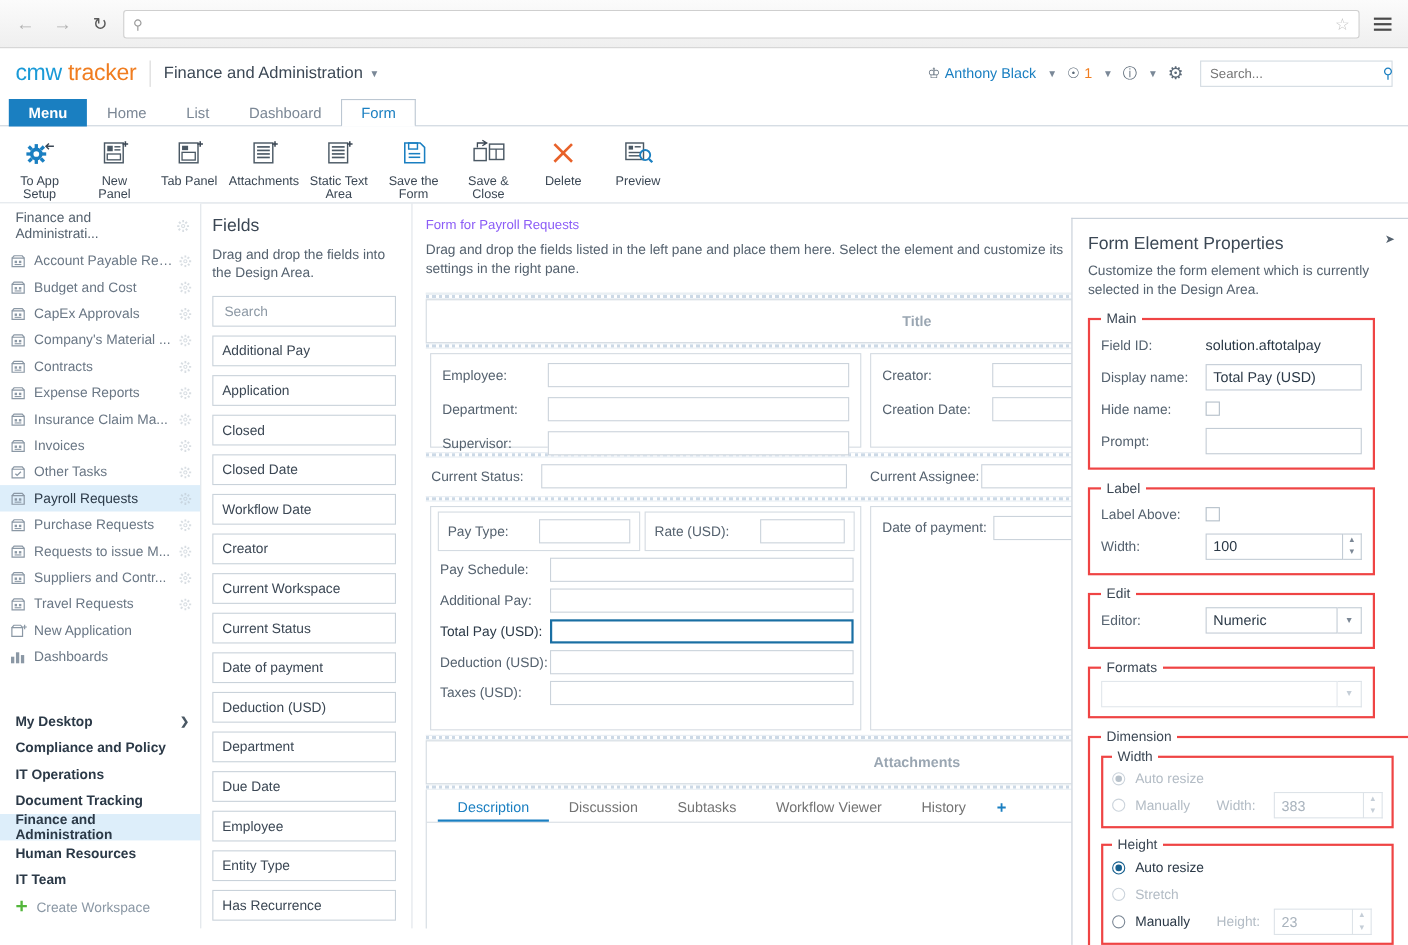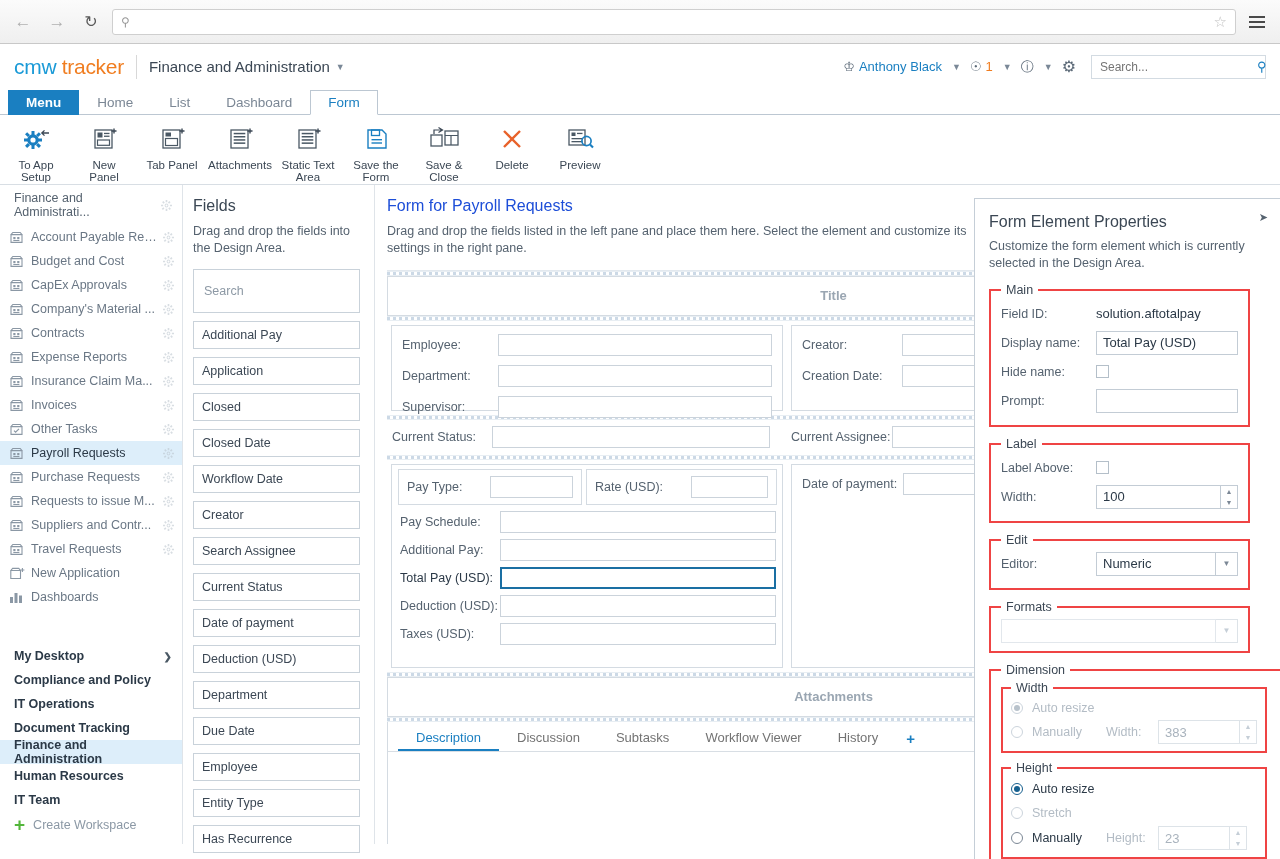--- a/index.html
+++ b/index.html
@@ -91,30 +91,30 @@
   .ws-row.sel{ background:#ddeefa; }
   .ws-row .arrow{ margin-left:auto; font-size:10px; color:#4a5864; }
   .ws-create{ height:26px; display:flex; align-items:center; padding:0 10px 0 14px;
     gap:8px; color:#8b98a5; font-size:12.5px; }
   .plus-green{ color:#53b63b; font-size:19px; line-height:14px; font-weight:bold; }
 
   
   .fields-pane{ width:192px; border-right:1px solid #dfe4e9; padding:8px 14px 0 10px; }
   .pane-h{ font-size:16px; color:#3b4754; margin:4px 0 8px 0; }
   .pane-sub{ font-size:12.5px; color:#55626f; line-height:17px; margin-bottom:12px; }
-  .fld-search{ height:44px; border:1px solid #c9d2da; display:flex; align-items:center;
+  .fld-search{ height:28px; border:1px solid #c9d2da; display:flex; align-items:center;
     padding:0 8px; margin-bottom:8px; }
   .fld-search input{ border:none;outline:none;background:transparent;width:100%;font-size:12.5px;color:#333; }
   .fld-search input::placeholder{ color:#8d99a5; }
   .fld{ height:28px; border:1px solid #c9d2da; display:flex; align-items:center;
     padding:0 8px; margin-bottom:8px; font-size:12.5px; color:#3b4754; background:#fff; }
 
   
   .design-pane{ flex:1; padding:8px 0 0 12px; overflow:hidden; position:relative; }
-  .design-h{ font-size:16px; color:#1d4ed8; margin:4px 0 8px 0; }
+  .design-h{ font-size:12px; color:#8b5cf6; margin:4px 0 8px 0; }
   .design-sub{ font-size:12.5px; color:#55626f; line-height:17px; margin-bottom:13px;
     max-width:600px; }
   .canvas{ border-top:1px solid #e2e8ee; }
   .sep{ height:5px; background:repeating-linear-gradient(90deg,#ccd9e6 0 3px,#fff 3px 6px);
     border-top:1px solid #e8eef3; border-bottom:1px solid #e8eef3; }
   .panel{ border:1px solid #d4dbe2; }
   .panel-title{ text-align:center; color:#9aa6b2; font-weight:bold; font-size:13px;
     padding:14px 0; }
   .row2{ display:flex; }
   .col{ border:1px solid #d4dbe2; margin:4px; padding:8px 10px; }
@@ -685,21 +685,21 @@
     <div class="fld-search">
       <input placeholder="Search" style="">
     </div>
     <div id="fields-list">
         <div class="fld">Additional Pay</div>
         <div class="fld">Application</div>
         <div class="fld">Closed</div>
         <div class="fld">Closed Date</div>
         <div class="fld">Workflow Date</div>
         <div class="fld">Creator</div>
-        <div class="fld">Search Assignee</div>
+        <div class="fld">Current Workspace</div>
         <div class="fld">Current Status</div>
         <div class="fld">Date of payment</div>
         <div class="fld">Deduction (USD)</div>
         <div class="fld">Department</div>
         <div class="fld">Due Date</div>
         <div class="fld">Employee</div>
         <div class="fld">Entity Type</div>
         <div class="fld">Has Recurrence</div>
       </div>
   </div>

